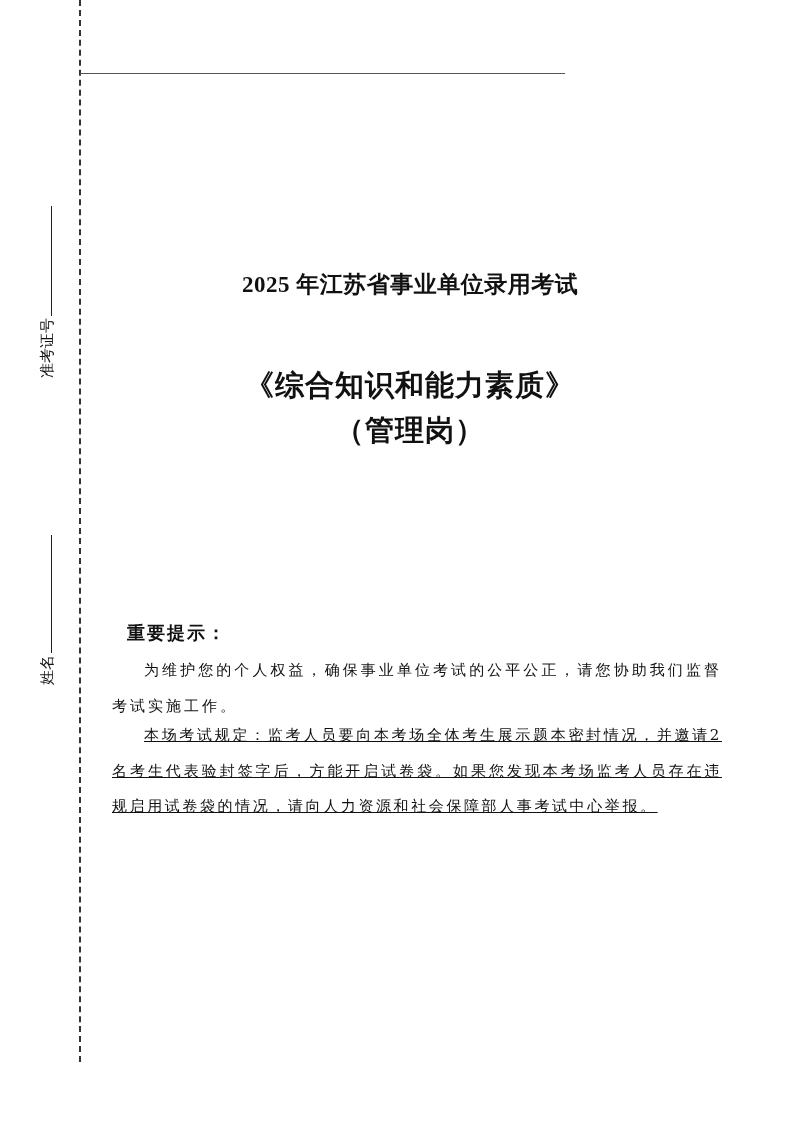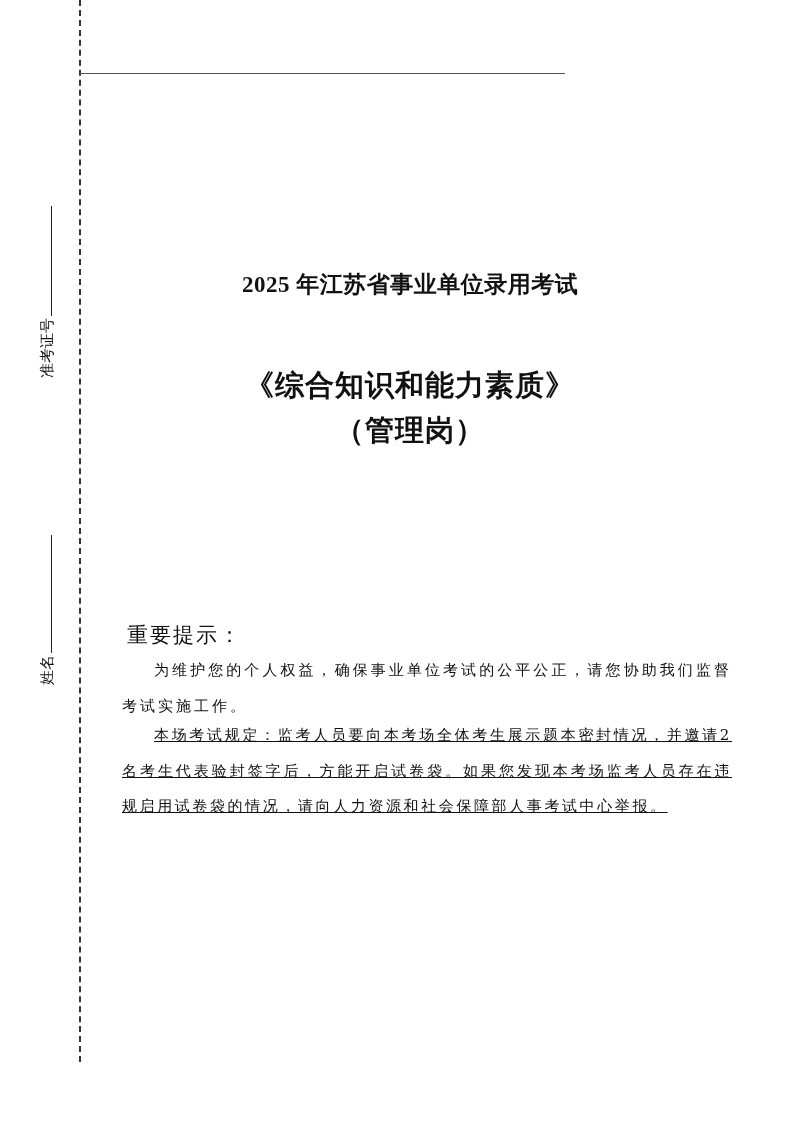--- a/index.html
+++ b/index.html
@@ -15,22 +15,22 @@
                        align-items: flex-end; font-family: "DejaVu Sans", sans-serif;
                        font-size: 15px; color: #111; }
   .side-field .line { display: inline-block; border-bottom: 1.5px solid #222; margin-left: 2px; height: 0; margin-bottom: 5px; }
   .title1 { position: absolute; left: 0; width: 820px; top: 269px; text-align: center;
             font-family: "Liberation Serif", "DejaVu Serif", serif; font-weight: bold; font-size: 23px; letter-spacing: 0.5px; }
   .title2 { position: absolute; left: 0; width: 820px; top: 366px; text-align: center;
             font-family: "DejaVu Sans", sans-serif; font-weight: bold; font-size: 29px; letter-spacing: 1px; }
   .title3 { position: absolute; left: 0; width: 820px; top: 411px; text-align: center;
             font-family: "DejaVu Sans", sans-serif; font-weight: bold; font-size: 29px; letter-spacing: 1px; }
   .notice-heading { position: absolute; left: 127px; top: 621px; font-family: "DejaVu Sans", sans-serif;
-                    font-size: 21px; font-weight: normal; letter-spacing: 2px; }
-  .para { position: absolute; left: 122px; width: 610px; font-family: "DejaVu Serif", serif;
+                    font-size: 18px; font-weight: bold; letter-spacing: 2px; }
+  .para { position: absolute; left: 112px; width: 610px; font-family: "DejaVu Serif", serif;
           font-size: 15px; line-height: 35.5px; text-indent: 32px; letter-spacing: 3px; text-align: justify; }
   .para1 { top: 653px; }
   .para2 { top: 718px; letter-spacing: 2.6px; text-decoration: underline; }
 </style>
 </head>
 <body>
 
 <div class="dash-line"></div>
 <div class="top-rule"></div>
 

